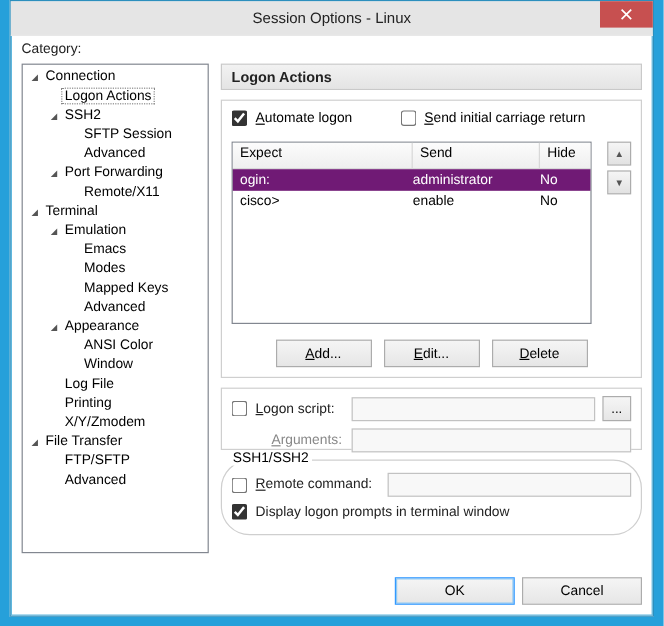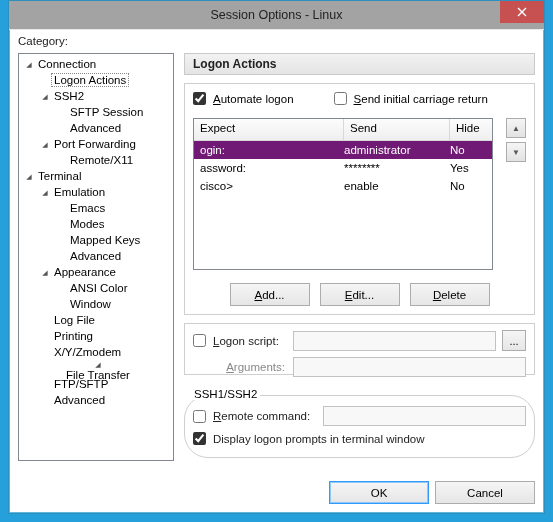--- a/index.html
+++ b/index.html
@@ -15,21 +15,21 @@
   .window {
     position: absolute;
     left: 8px; top: 0;
     width: 537px; height: 514px;
     background: #fff;
     border: 1px solid #2c8fbd;
     box-shadow: 0 0 0 1px #60b7de inset;
   }
   .titlebar {
     height: 29px;
-    background: #a3a3a3;
+    background: #e5e5e5;
     position: relative;
     border-bottom: 1px solid #e8e8e8;
   }
   .titlebar-title {
     text-align: center;
     line-height: 29px;
     font-size: 12.5px;
     color: #222;
   }
   .close-btn {
@@ -285,21 +285,21 @@
           <span class="tree-label">Log File</span>
         </div>
         <div class="tree-item" style="padding-left: 20px;">
           <span class="tree-arrow"></span>
           <span class="tree-label">Printing</span>
         </div>
         <div class="tree-item" style="padding-left: 20px;">
           <span class="tree-arrow"></span>
           <span class="tree-label">X/Y/Zmodem</span>
         </div>
-        <div class="tree-item" style="padding-left: 4px; flex-direction: column;">
+        <div class="tree-item" style="padding-left: 4px;">
           <span class="tree-arrow expanded"></span>
           <span class="tree-label">File Transfer</span>
         </div>
         <div class="tree-item" style="padding-left: 20px;">
           <span class="tree-arrow"></span>
           <span class="tree-label">FTP/SFTP</span>
         </div>
         <div class="tree-item" style="padding-left: 20px;">
           <span class="tree-arrow"></span>
           <span class="tree-label">Advanced</span>
@@ -327,25 +327,20 @@
             <div class="th th-send">Send</div>
             <div class="th th-hide">Hide</div>
           </div>
           <div id="table-rows">
               <div class="trow selected">
                 <div class="td-expect">ogin:</div>
                 <div class="td-send">administrator</div>
                 <div class="td-hide">No</div>
               </div>
               <div class="trow">
-                <div class="td-expect">assword:</div>
-                <div class="td-send">********</div>
-                <div class="td-hide">Yes</div>
-              </div>
-              <div class="trow">
                 <div class="td-expect">cisco&gt;</div>
                 <div class="td-send">enable</div>
                 <div class="td-hide">No</div>
               </div>
             </div>
         </div>
 
         <div class="scroll-btns">
           <div class="scroll-btn">▲</div>
           <div class="scroll-btn">▼</div>
@@ -372,21 +367,21 @@
           </label>
           <input class="text-input" value="" style="">
           <div class="small-btn">...</div>
         </div>
         <div class="form-row">
           <span class="lbl disabled" style="width:94px; text-align:right; padding-right:2px;"><span style="text-decoration:underline;">A</span><span>rguments:</span></span>
           <input class="text-input" value="" style="">
         </div>
       </div>
 
-      <div class="group group3" style="margin-top:20px;border-radius:24px;">
+      <div class="group group3" style="margin-top:8px;border-radius:24px;">
         <span class="group-label">SSH1/SSH2</span>
         <div class="form-row" style="padding-top:10px;">
           <label class="checkbox-row" style="width:124px;">
             <input type="checkbox" style="">
             <span class="lbl"><span style="text-decoration:underline;">R</span><span>emote command:</span></span>
           </label>
           <input class="text-input" value="" style="">
         </div>
         <div class="form-row">
           <label class="checkbox-row">

